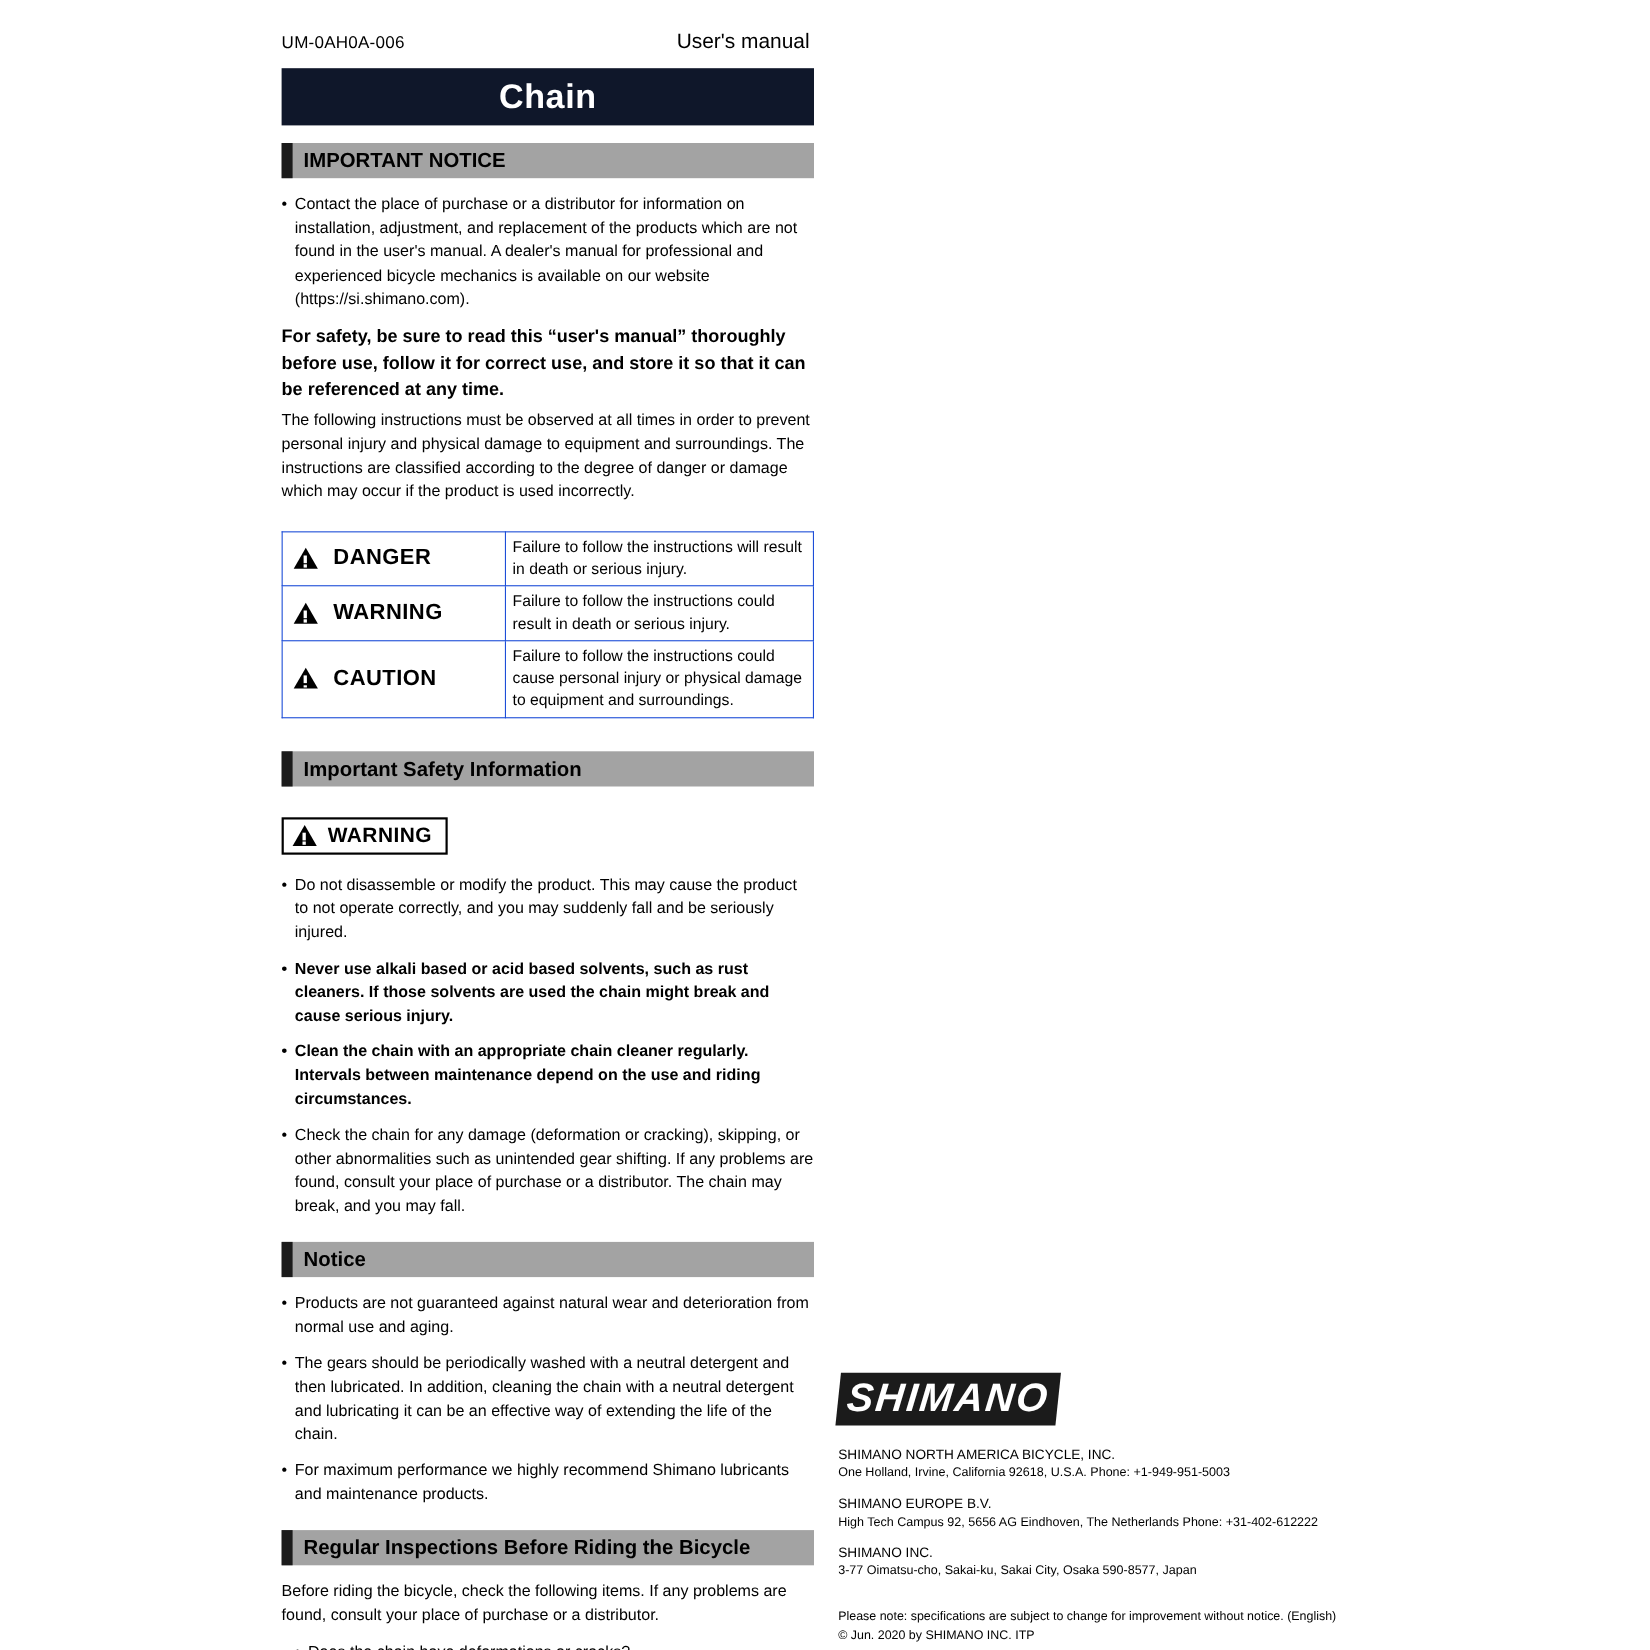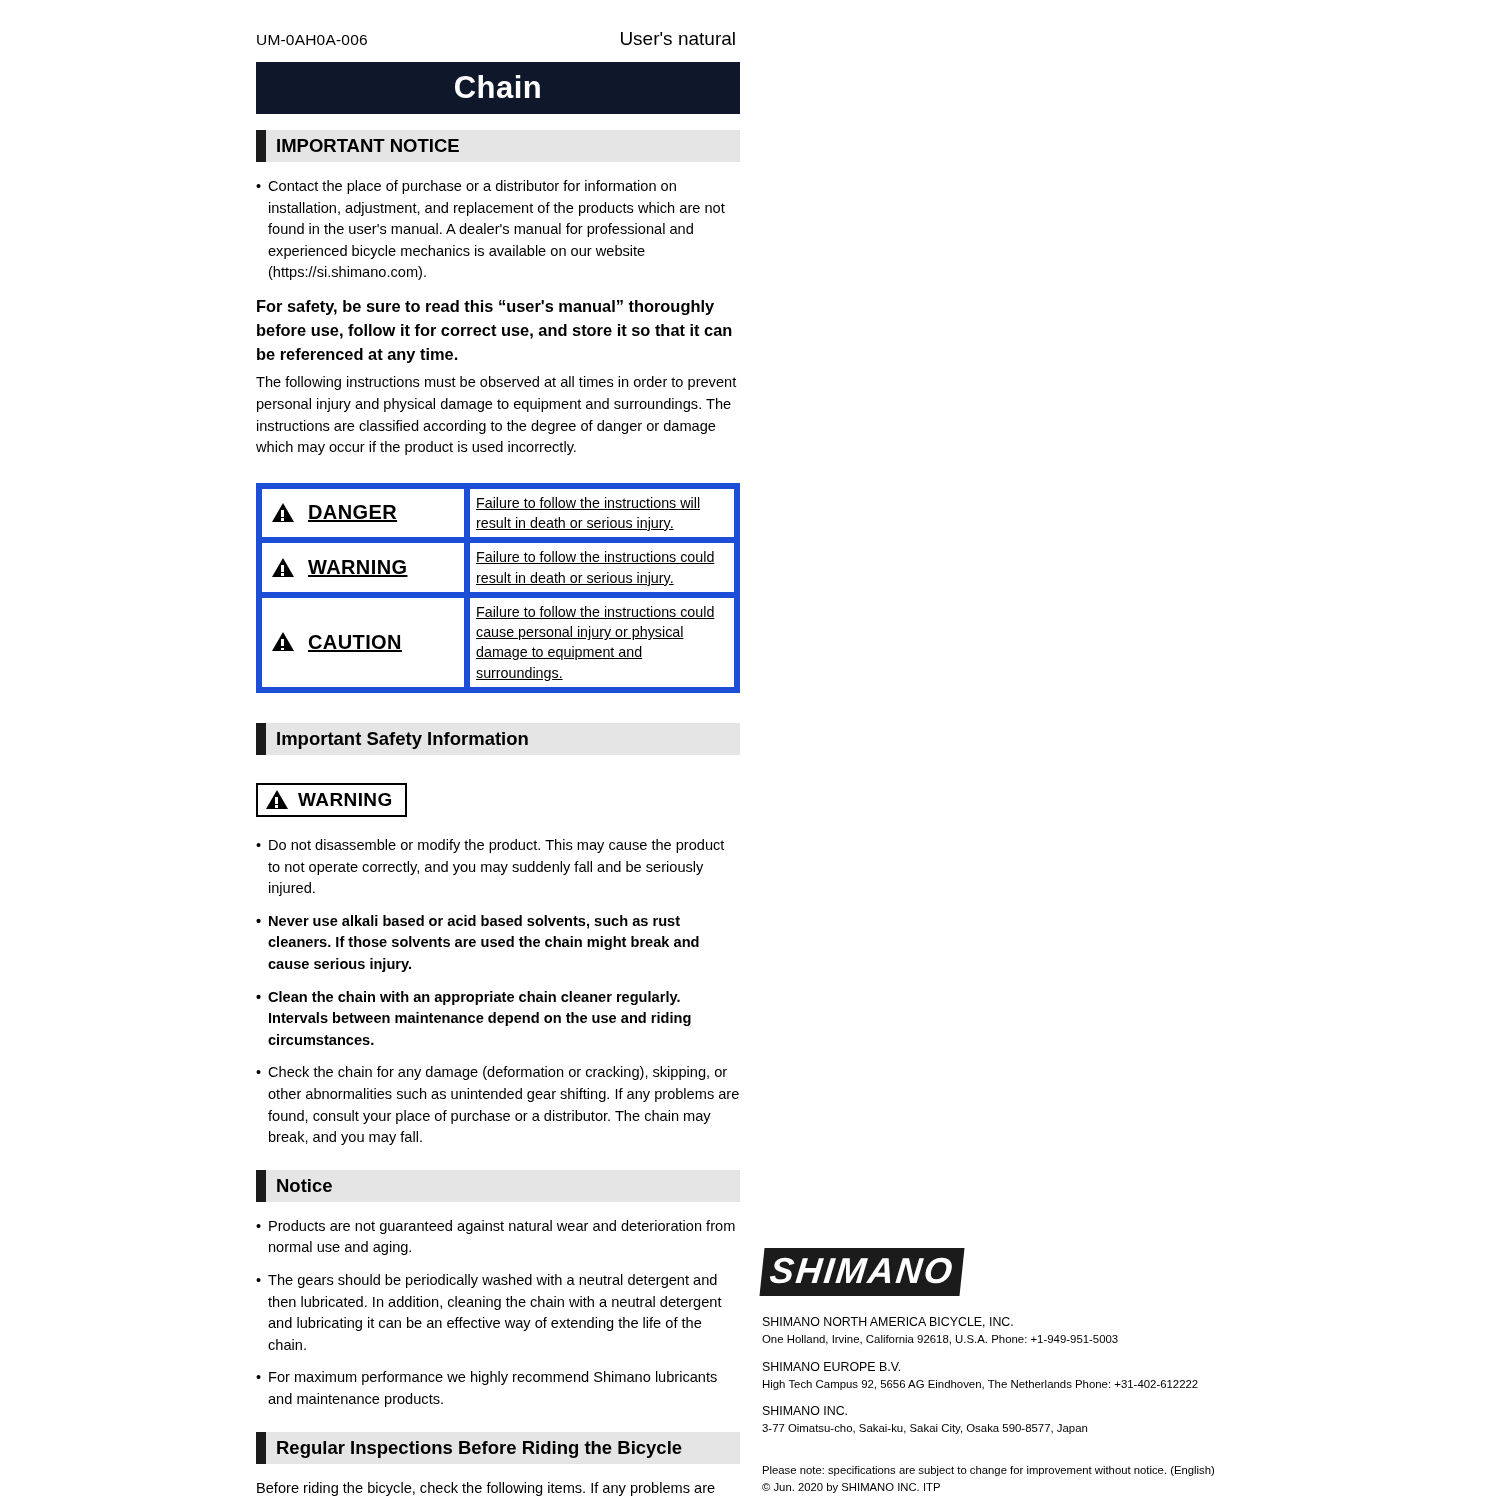--- a/index.html
+++ b/index.html
@@ -55,21 +55,21 @@
   }
   .title-bar h1 {
     margin: 0;
     font-size: 31px;
     font-weight: bold;
     letter-spacing: 0.5px;
   }
   
   .section-head {
     position: relative;
-    background: #e5e5e5;
+    background: #a3a3a3;
     height: 32px;
     display: flex;
     align-items: center;
     margin-bottom: 14px;
   }
   .section-head::before {
     content: "";
     position: absolute;
     left: 0; top: 0; bottom: 0;
     width: 10px;
@@ -115,24 +115,23 @@
   }
   
   .warn-table {
     border-collapse: collapse;
     width: 100%;
     margin-top: 24px;
     margin-bottom: 30px;
     border: 1.5px solid #000;
   }
   .warn-table td {
-    border: 6px solid #1d4ed8;
+    border: 1px solid #1d4ed8;
     vertical-align: middle;
     padding: 0;
-    text-decoration: underline;
   }
   .warn-label {
     width: 188px;
     text-align: left;
     padding: 6px 4px 6px 10px !important;
   }
   .warn-label-inner {
     display: flex;
     align-items: center;
     gap: 14px;
@@ -231,21 +230,21 @@
 </style>
 </head>
 <body>
 
 <div class="page">
 
   <div class="col-left">
 
     <div class="doc-header">
       <div class="doc-code">UM-0AH0A-006</div>
-      <div class="doc-type">User's natural</div>
+      <div class="doc-type">User's manual</div>
     </div>
 
     <div class="title-bar">
       <h1>Chain</h1>
     </div>
 
     <div class="section-head">
       <span>IMPORTANT NOTICE</span>
     </div>
 

